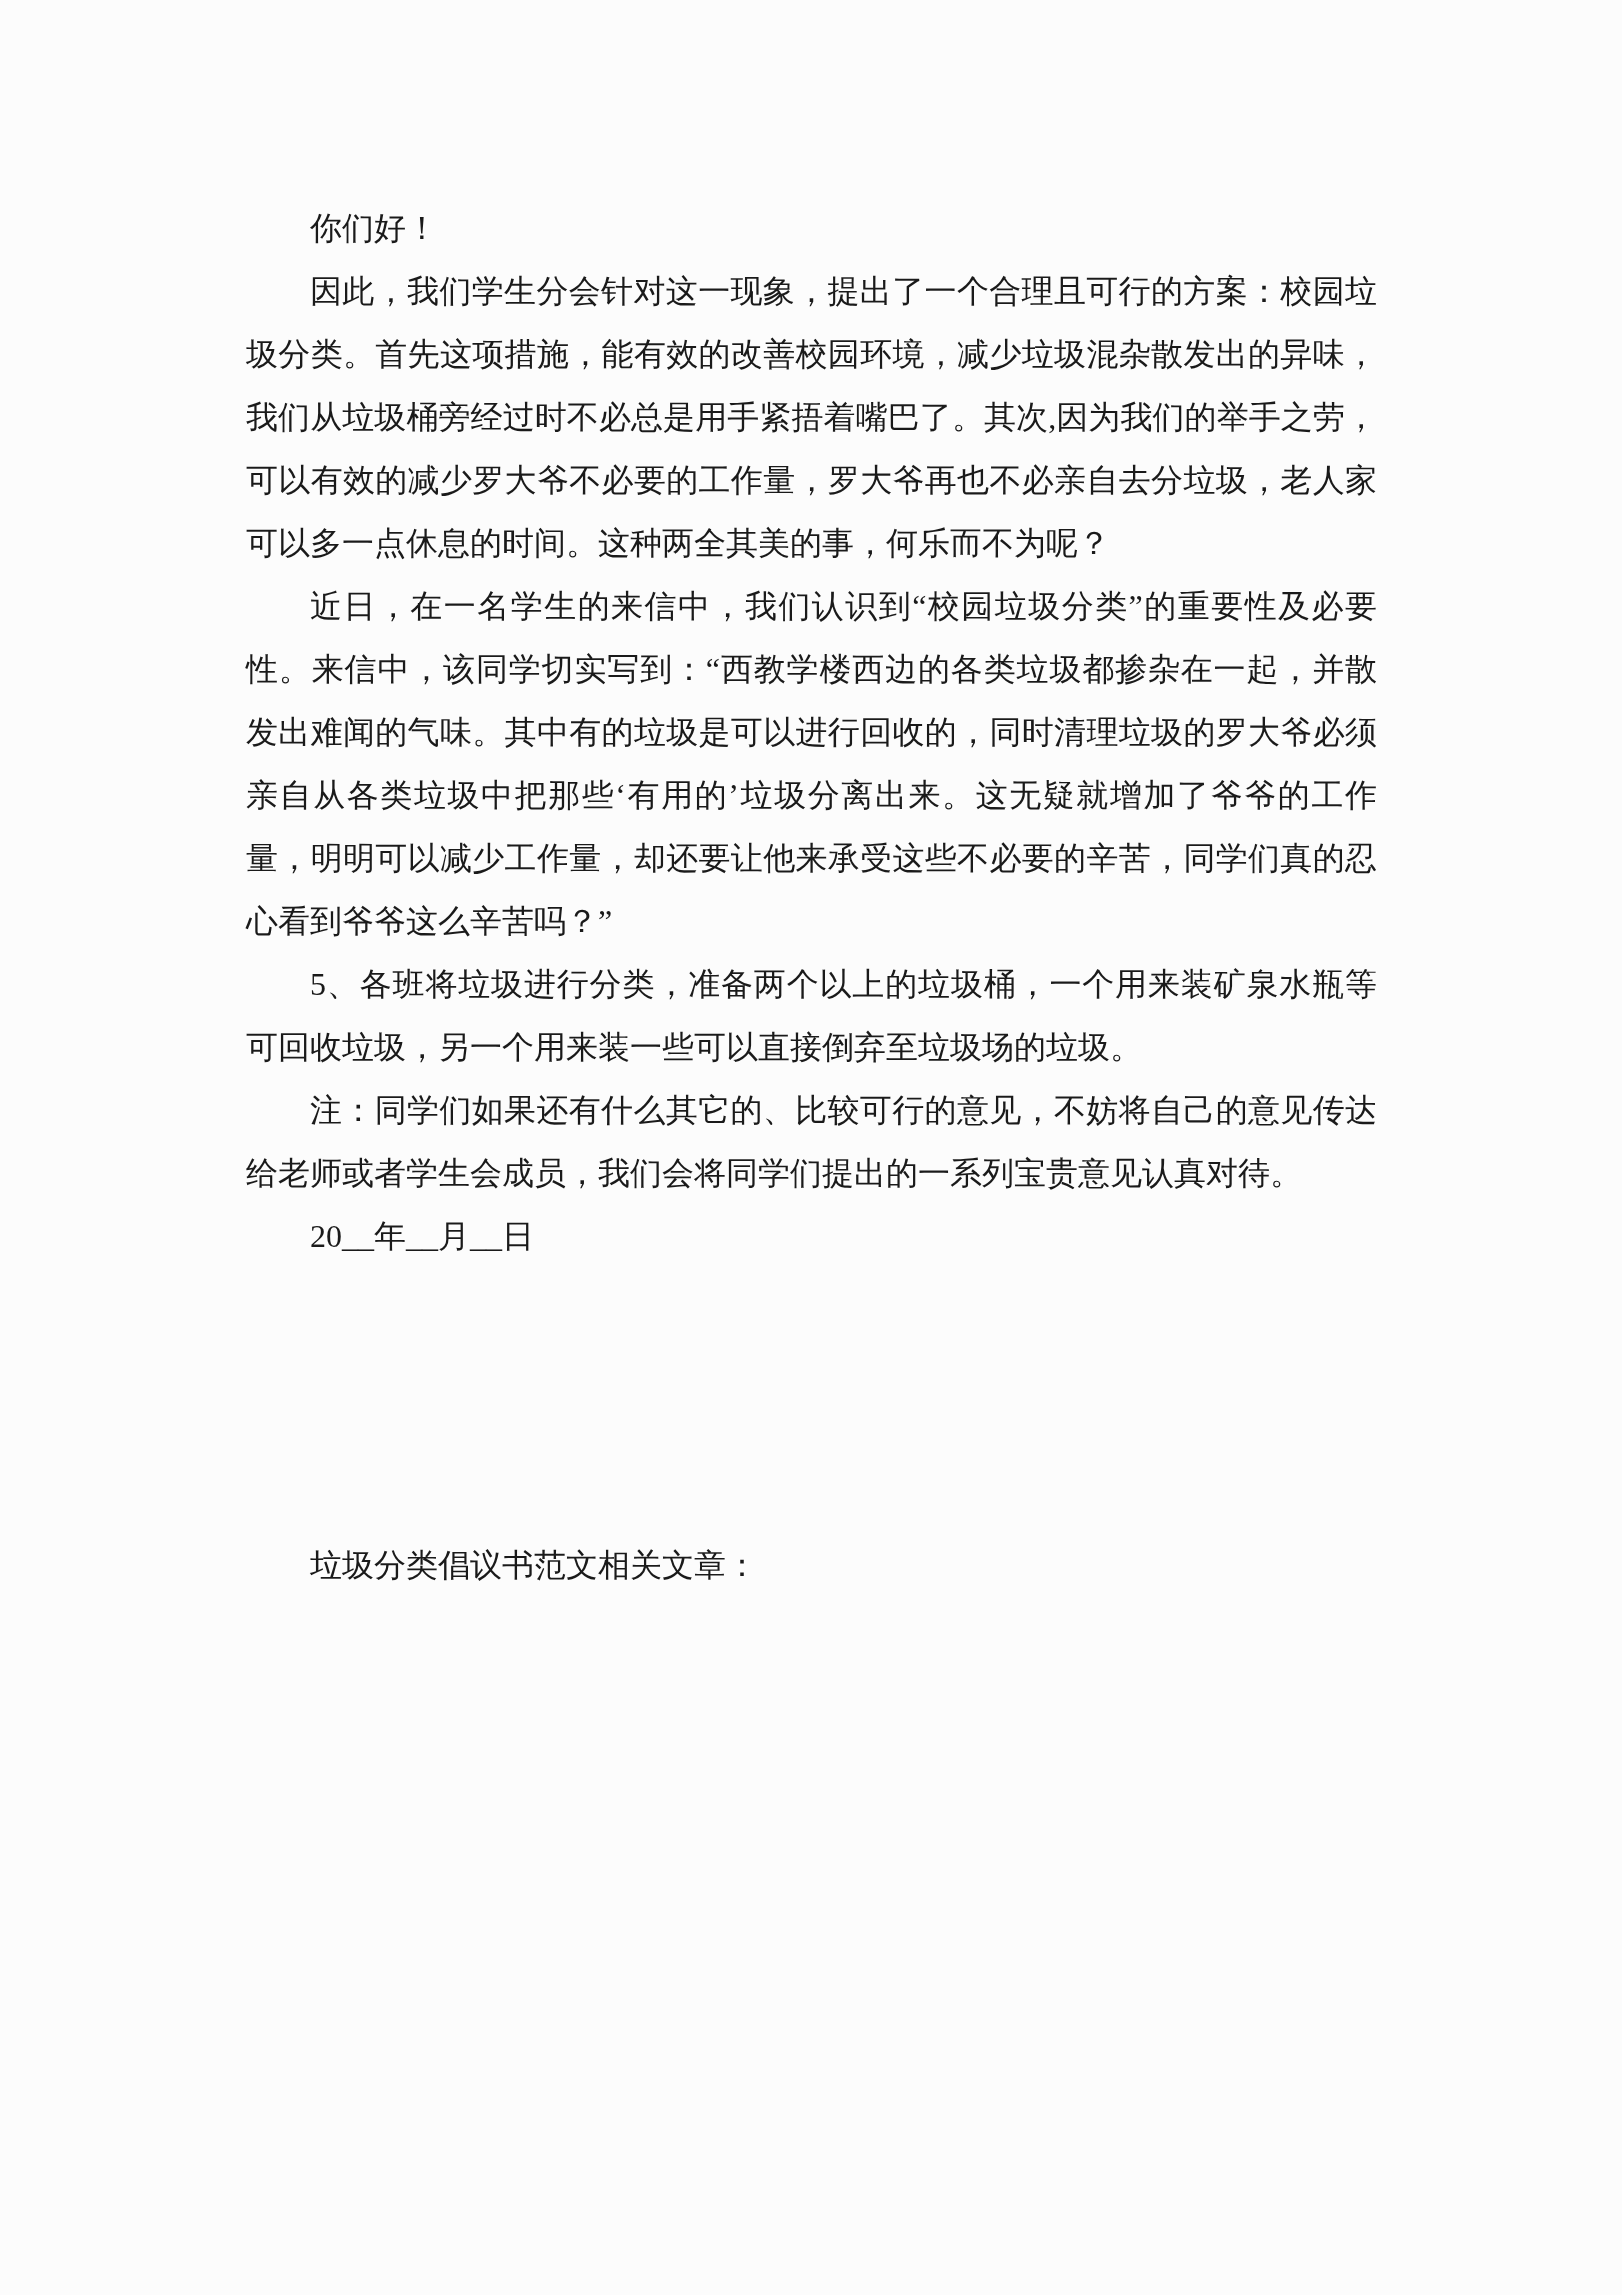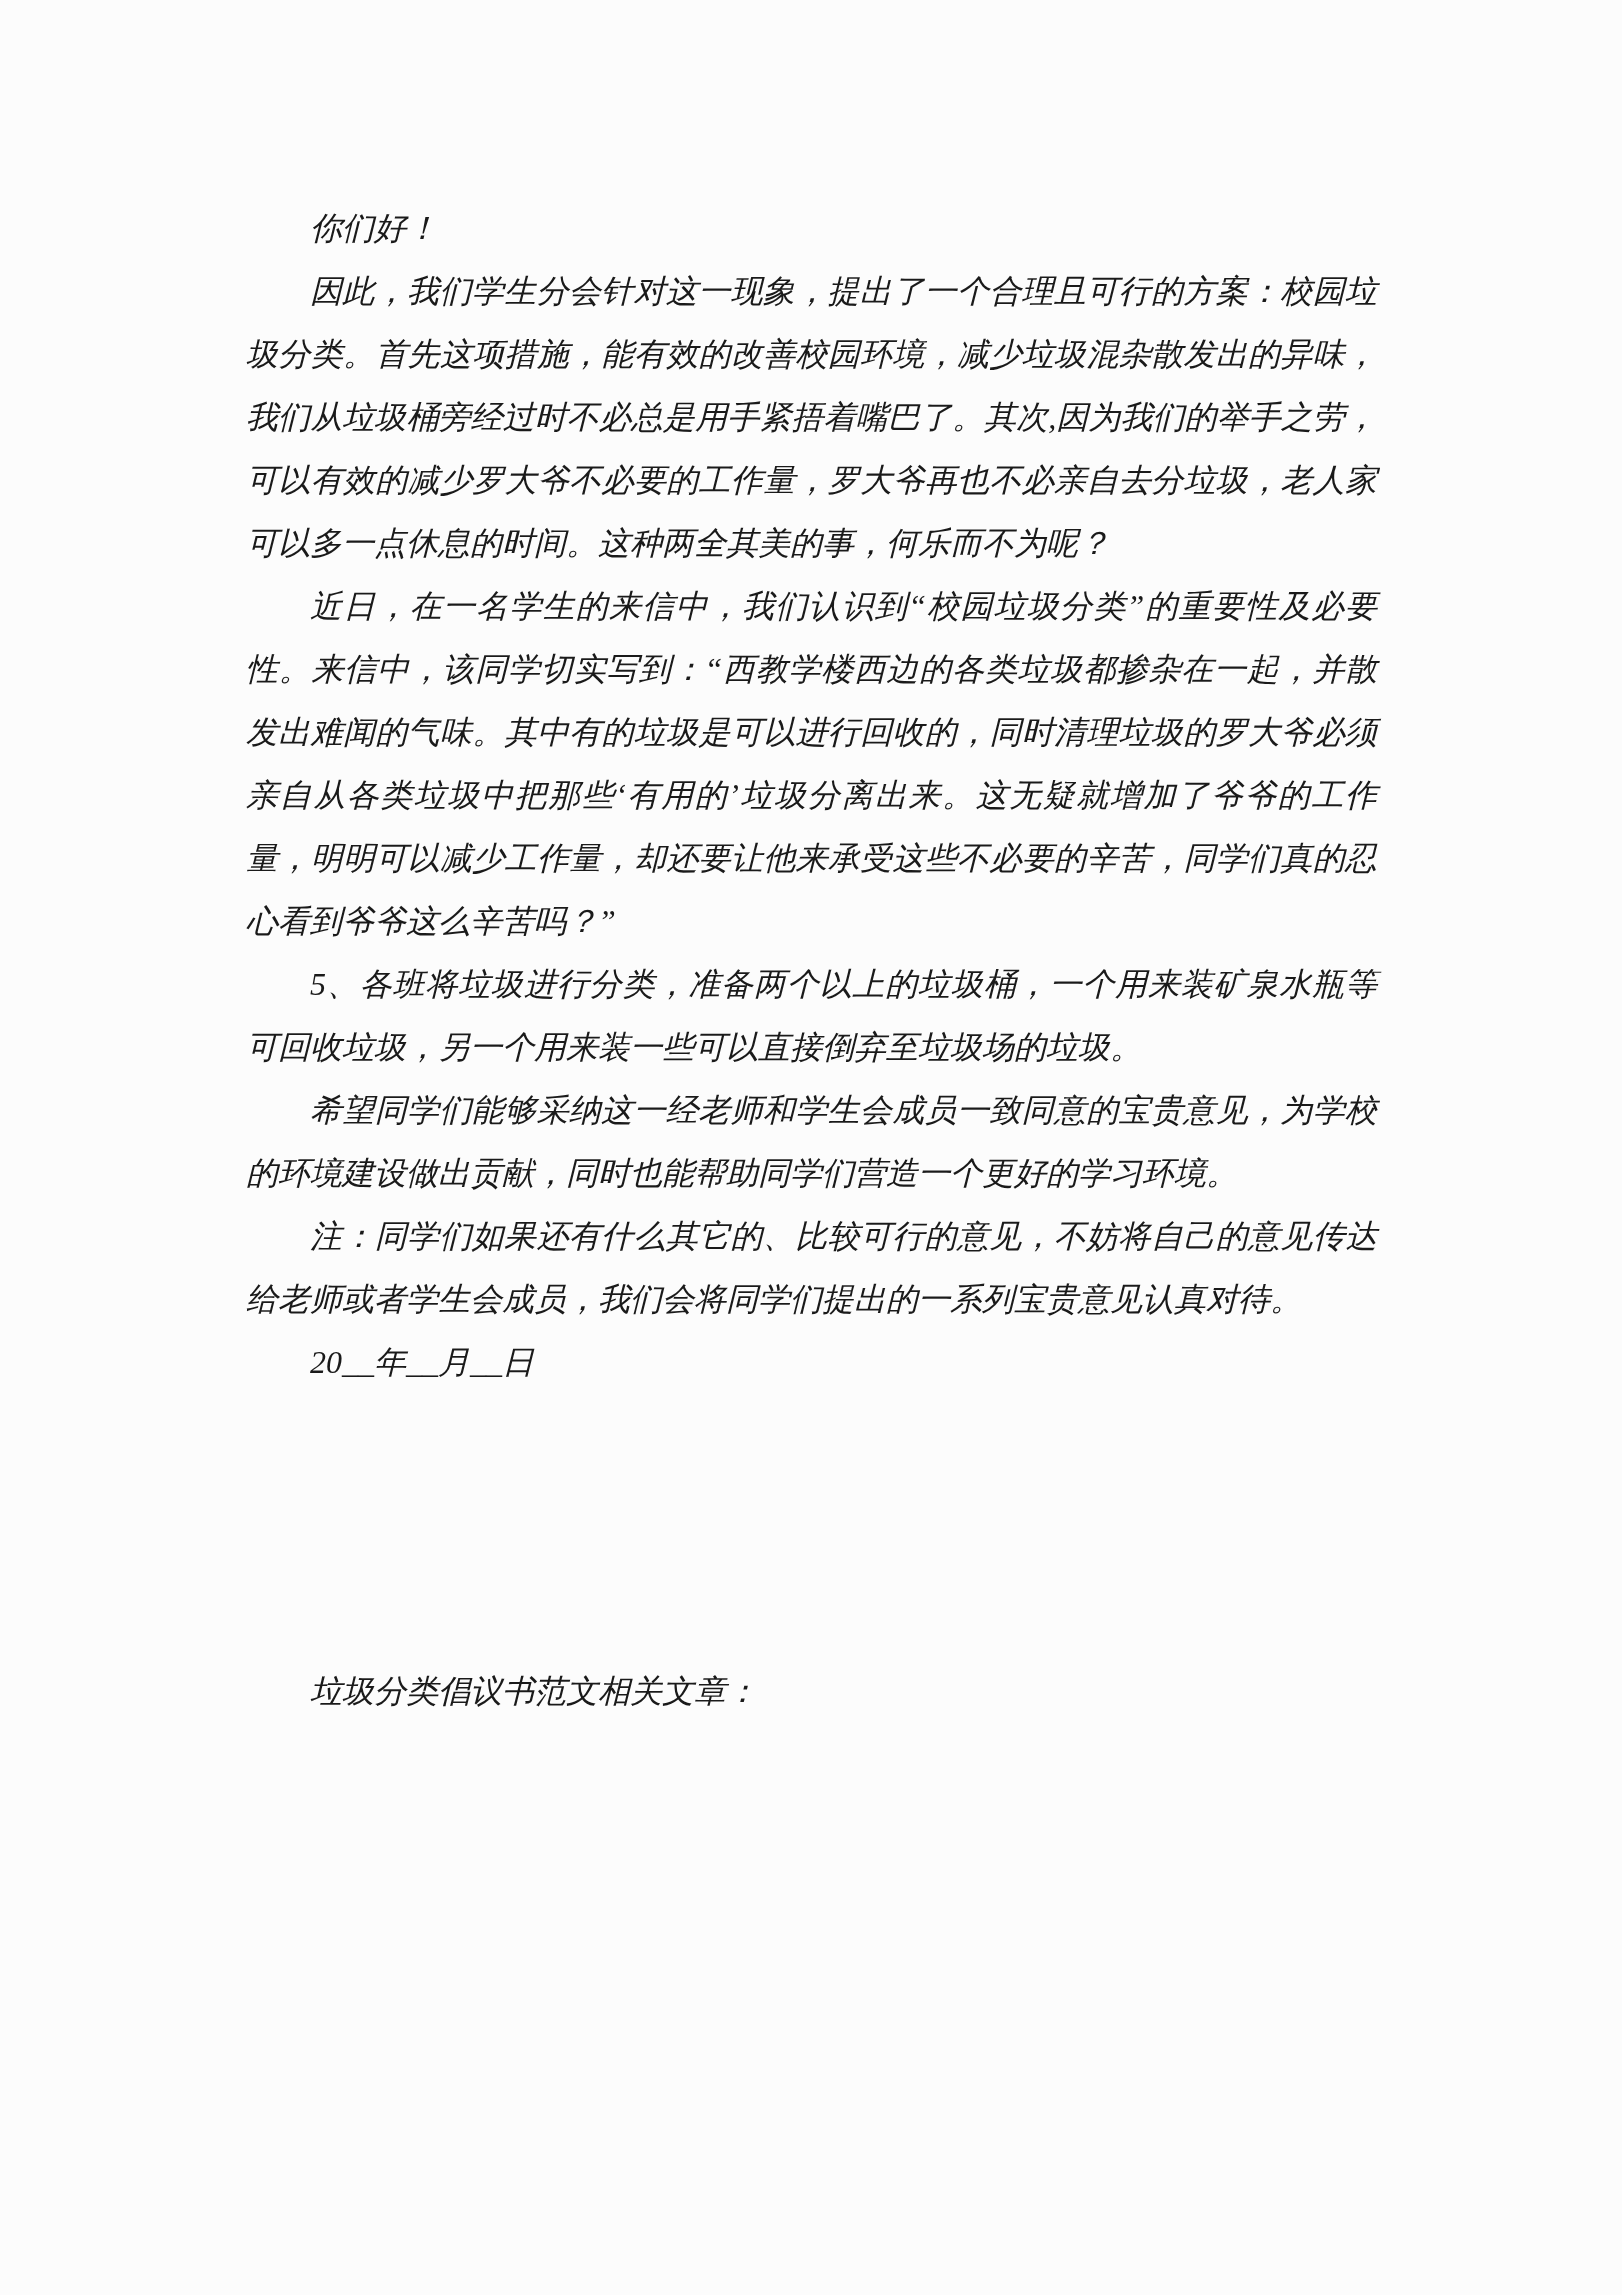--- a/index.html
+++ b/index.html
@@ -16,21 +16,20 @@
     background: #fcfcfc;
     overflow: hidden;
     font-family: "Liberation Serif", "DejaVu Serif", serif;
     color: #1a1a1a;
   }
   .content {
     position: absolute;
     left: 246px;
     top: 197px;
     width: 1131px;
-    font-style: italic;
   }
   .content p {
     margin: 0;
     font-size: 32px;
     line-height: 63px;
     text-indent: 2em;
     text-align: justify;
     text-justify: inter-character;
     word-break: normal;
     line-break: strict;
@@ -49,19 +48,18 @@
 </style>
 </head>
 <body>
 
 <div class="page">
   <div class="content">
     <p>你们好！</p>
     <p>因此，我们学生分会针对这一现象，提出了一个合理且可行的方案：校园垃圾分类。首先这项措施，能有效的改善校园环境，减少垃圾混杂散发出的异味，我们从垃圾桶旁经过时不必总是用手紧捂着嘴巴了。其次,因为我们的举手之劳，可以有效的减少罗大爷不必要的工作量，罗大爷再也不必亲自去分垃圾，老人家可以多一点休息的时间。这种两全其美的事，何乐而不为呢？</p>
     <p>近日，在一名学生的来信中，我们认识到“校园垃圾分类”的重要性及必要性。来信中，该同学切实写到：“西教学楼西边的各类垃圾都掺杂在一起，并散发出难闻的气味。其中有的垃圾是可以进行回收的，同时清理垃圾的罗大爷必须亲自从各类垃圾中把那些‘有用的’垃圾分离出来。这无疑就增加了爷爷的工作量，明明可以减少工作量，却还要让他来承受这些不必要的辛苦，同学们真的忍心看到爷爷这么辛苦吗？”</p>
     <p>5、各班将垃圾进行分类，准备两个以上的垃圾桶，一个用来装矿泉水瓶等可回收垃圾，另一个用来装一些可以直接倒弃至垃圾场的垃圾。</p>
-    <p>希望同学们能够采纳这一经老师和学生会成员一致同意的宝贵意见，为学校的环境建设做出贡献，同时也能帮助同学们营造一个更好的学习环境。</p>
     <p>注：同学们如果还有什么其它的、比较可行的意见，不妨将自己的意见传达给老师或者学生会成员，我们会将同学们提出的一系列宝贵意见认真对待。</p>
     <p>20__年__月__日</p>
     <p class="related-heading">垃圾分类倡议书范文相关文章：</p>
   </div>
 </div>
 
 
 </body></html>

